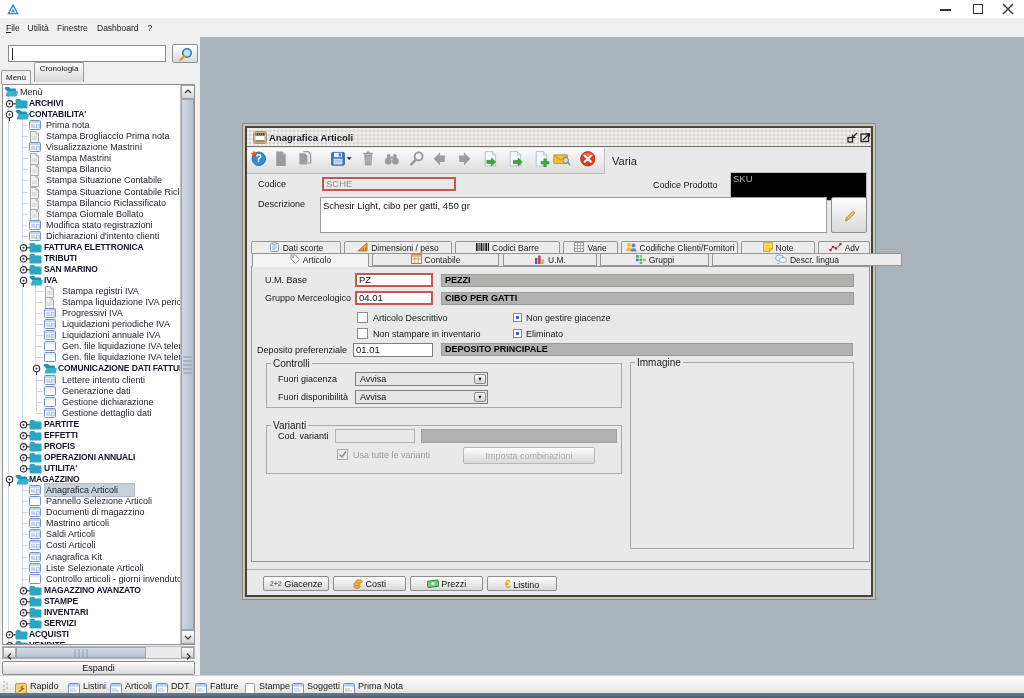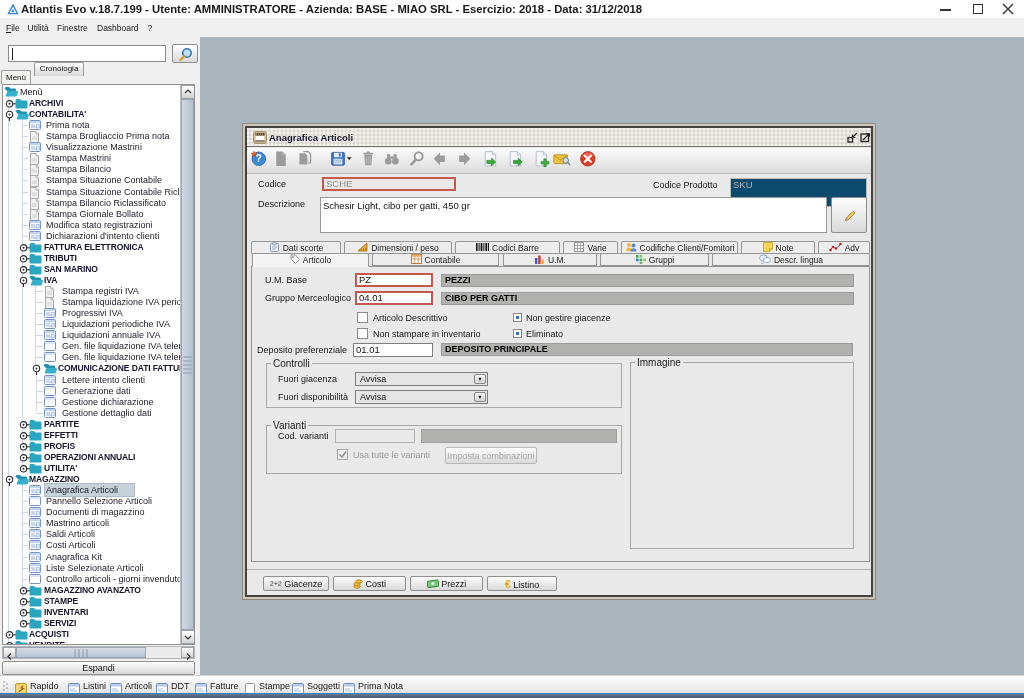--- a/index.html
+++ b/index.html
@@ -49,21 +49,20 @@
 .combo{position:absolute;width:133px;height:14px;background:#e5e5e5;border:1px solid #7e7e7e;font-size:9px;color:#111;line-height:12px;padding-left:4px;}
 .combo .ar{position:absolute;right:1px;top:1px;width:12px;height:10px;background:linear-gradient(#fbfbfb,#d2d2d2);border:1px solid #8a8a8a;border-radius:2px;text-align:center;font-size:5.5px;line-height:9px;color:#111;}
 .btn{position:absolute;background:linear-gradient(#fdfdfd,#d9d9d9);border:1px solid #8f8f8f;border-radius:2px;font-size:9px;color:#111;text-align:center;}
 </style></head><body>
 <div id="titlebar" class="abs">
 <svg class="abs" style="left:7px;top:3px" width="12" height="12">
       <path d="M6 0.5 L11.7 11.2 H0.3 Z" fill="#2e86d8"></path>
       <path d="M6 3.4 L9.5 10 H2.5 Z" fill="#fff"></path>
       <path d="M6 5.8 L7.8 9.3 H4.2 Z" fill="#2e86d8"></path>
     </svg>
-<div id="titletext" class="abs">Atlantis Evo v.18.7.199 - Utente: AMMINISTRATORE - Azienda: BASE - MIAO SRL - Esercizio: 2018 - Data: 31/12/2018</div>
 <div class="abs" style="left:940px;top:9px;width:11px;height:1.5px;background:#333"></div>
 <div class="abs" style="left:973px;top:4px;width:10px;height:10px;border:1.5px solid #333"></div>
 <svg class="abs" style="left:1002px;top:3px" width="12" height="12">
       <path d="M1 1 L11 11 M11 1 L1 11" stroke="#333" stroke-width="1.4"></path>
     </svg>
 </div>
 <div id="menubar" class="abs">
 <span class="mi" style="left:6px"><u>F</u>ile</span>
 <span class="mi" style="left:27.5px">Utilità</span>
 <span class="mi" style="left:57px">Finestre</span>
@@ -75,21 +74,21 @@
 <div id="searchbox" class="abs">
       <div class="abs" style="left:3px;top:2px;width:1px;height:12px;background:#222"></div>
     </div>
 <div id="searchbtn" class="abs">
       <svg class="abs" style="left:5px;top:2px" width="16" height="15">
         <circle cx="9" cy="6" r="4.2" fill="#bfe0f2" stroke="#3a78b0" stroke-width="1.6"></circle>
         <path d="M6 9.5 L2.5 13" stroke="#caa23c" stroke-width="2.4" stroke-linecap="round"></path>
       </svg>
     </div>
 <div class="ptab" style="left:1px;top:33px;width:30px;height:14px;line-height:13px;background:#f2f2f1;z-index:2">Menù</div>
-<div class="ptab" style="left:34px;top:25px;width:50px;height:14px;line-height:11px;background:linear-gradient(#fcfcfc,#d9d9d9)">Cronologia</div>
+<div class="ptab" style="left:34px;top:25px;width:50px;height:20px;line-height:11px;background:linear-gradient(#fcfcfc,#d9d9d9)">Cronologia</div>
 <div id="tree" class="abs">
       <svg class="abs" style="left:0;top:0" width="179" height="559">
         <g stroke="#ccd6e6" stroke-width="1">
           <path d="M5.5 10 V558"></path>
           <path d="M19.5 33 V382"></path>
           <path d="M32.5 200 V282"></path>
           <path d="M33.5 288 V326"></path>
           <path d="M19.5 399 V537"></path>
         </g>
       </svg>
@@ -724,25 +723,28 @@
             <path d="M1 6.5 l8.5 6 8.5-6" fill="none" stroke="#b08820"></path>
             <circle cx="16" cy="13" r="3.4" fill="#cfe4f4" fill-opacity="0.85" stroke="#6a86a8" stroke-width="1.2"></circle>
             <path d="M18.4 15.5 l2.6 2.8" stroke="#6a86a8" stroke-width="1.8" stroke-linecap="round"></path>
           </svg></span>
 <span class="tbi" style="left:332px;transform:scale(0.8);transform-origin:0 0"><svg width="22" height="22">
             <circle cx="11" cy="11" r="9" fill="#dd3b22"></circle>
             <circle cx="11" cy="11" r="9" fill="none" stroke="#a82812"></circle>
             <ellipse cx="11" cy="6.5" rx="6.5" ry="3.5" fill="#ff8870" opacity="0.55"></ellipse>
             <path d="M7.2 7.2 L14.8 14.8 M14.8 7.2 L7.2 14.8" stroke="#fff" stroke-width="2.6" stroke-linecap="round"></path>
           </svg></span>
+<div id="variabox" class="abs">
+          <span>Varia</span>
+        </div>
 </div>
 <div class="lbl" style="left:11px;top:51px">Codice</div>
 <div class="inp redb abs" style="left:75px;top:49px;width:134px;height:14px;background:#e9e9e9;color:#8f8f8f;line-height:10px">SCHE</div>
 <div class="lbl" style="left:406px;top:52px">Codice Prodotto</div>
-<div class="inp abs" style="left:483px;top:50px;width:137px;height:29px;background:#0c4a6e;border-color:#bbb;color:#b4b4b4">SKU</div>
+<div class="inp abs" style="left:483px;top:44px;width:137px;height:29px;background:#000000;border-color:#bbb;color:#b4b4b4">SKU</div>
 <div class="lbl" style="left:11px;top:71px">Descrizione</div>
 <div class="inp abs" style="left:73px;top:69px;width:507px;height:36px;border-color:#9a9a9a;padding-top:2px">Schesir Light, cibo per gatti, 450 gr</div>
 <div class="btn" style="left:584px;top:69px;width:36px;height:36px">
         <span class="abs" style="left:11px;top:11px"><svg width="14" height="14">
             <path d="M2.5 11.5 L3.5 8.8 L9.3 3 q0.9-0.9 1.8 0 t0 1.8 L5.3 10.6 Z" fill="#f5c55e" stroke="#a87820" stroke-width="0.8"></path>
             <path d="M2.5 11.5 L3.5 8.8 L5.3 10.6 Z" fill="#e8cbb6" stroke="#a87820" stroke-width="0.6"></path>
           </svg></span>
       </div>
 <div class="tab" style="left:4px;top:113px;width:90px"><span style="position:relative;top:0px;margin-right:3px;vertical-align:-1px;display:inline-block"><svg width="11" height="10">
             <rect x="1.5" y="1.5" width="8" height="8" rx="1" fill="#eef2f8" stroke="#8899aa"></rect>
@@ -805,21 +807,21 @@
 <div class="tab" style="left:353px;top:125px;width:109px"><span style="margin-right:3px;vertical-align:-1px;display:inline-block"><svg width="11" height="10">
             <g fill="#44aa44">
               <rect x="1" y="1" width="2.6" height="2.6"></rect>
               <rect x="4.6" y="1" width="2.6" height="2.6" fill="#88cc66"></rect>
               <rect x="1" y="4.6" width="2.6" height="2.6" fill="#2288cc"></rect>
               <rect x="4.6" y="4.6" width="2.6" height="2.6"></rect>
               <rect x="8.2" y="4.6" width="2.6" height="2.6" fill="#88cc66"></rect>
               <rect x="4.6" y="8.2" width="2.6" height="1.6"></rect>
             </g>
           </svg></span>Gruppi</div>
-<div class="tab" style="left:465px;top:125px;width:158px"><span style="margin-right:3px;vertical-align:-1px;display:inline-block"><svg width="12" height="10">
+<div class="tab" style="left:465px;top:125px;width:190px"><span style="margin-right:3px;vertical-align:-1px;display:inline-block"><svg width="12" height="10">
             <ellipse cx="4.5" cy="4" rx="4" ry="3" fill="#eaf2fc" stroke="#7a9ac8" stroke-width="0.8"></ellipse>
             <ellipse cx="8" cy="6" rx="3.5" ry="2.6" fill="#fff" stroke="#7a9ac8" stroke-width="0.8"></ellipse>
             <path d="M3 8.5 L2.5 10 L5 8.8" fill="#eaf2fc" stroke="#7a9ac8" stroke-width="0.6"></path>
           </svg></span>Descr. lingua</div>
 <div id="tabpanel" class="abs"></div>
 <div class="lbl" style="left:18px;top:147px">U.M. Base</div>
 <div class="inp redb abs" style="left:108px;top:145px;width:78px;height:14px;line-height:10px">PZ</div>
 <div class="gbar abs" style="left:194px;top:146px;width:413px;height:13px">PEZZI</div>
 <div class="lbl" style="left:18px;top:165px">Gruppo Merceologico</div>
 <div class="inp redb abs" style="left:108px;top:163px;width:78px;height:14px;line-height:10px">04.01</div>
@@ -851,21 +853,21 @@
       </fieldset>
 <div class="lbl" style="left:31px;top:303px">Cod. varianti</div>
 <div class="inp abs" style="left:88px;top:301px;width:80px;height:14px;background:#e9e9e9;border-color:#b0b0b0"></div>
 <div class="abs" style="left:174px;top:301px;width:196px;height:14px;background:#b1b1b0;border:1px solid #a0a0a0"></div>
 <div class="cb abs" style="left:90px;top:321px;background:#ececec;border-color:#a8a8a8">
         <svg width="9" height="9" style="position:absolute;left:0;top:0">
           <path d="M1.5 4.5 L4 7 L8 1.5" stroke="#8a8a8a" stroke-width="1.4" fill="none"></path>
         </svg>
       </div>
 <div class="lbl" style="left:106px;top:322px;color:#9a9a9a">Usa tutte le varianti</div>
-<div class="btn" style="left:198px;top:319px;width:92px;height:17px;line-height:16px;color:#a8a8a8;border-color:#b8b8b8">Imposta combinazioni</div>
+<div class="btn" style="left:216px;top:319px;width:132px;height:17px;line-height:16px;color:#a8a8a8;border-color:#b8b8b8">Imposta combinazioni</div>
 <fieldset style="left:383px;top:229px;width:224px;height:192px">
         <legend>Immagine</legend>
       </fieldset>
 <div class="abs" style="left:0;top:441px;width:624px;height:1px;background:#b0b0b0"></div>
 <div class="btn" style="left:16px;top:448px;width:66px;height:15px;line-height:14px"><span style="font-size:7px;color:#777;font-weight:bold;vertical-align:1px">2+2</span> Giacenze</div>
 <div class="btn" style="left:86px;top:448px;width:73px;height:15px;line-height:14px"><svg width="10" height="11" style="vertical-align:-2px">
           <g fill="#f0b840" stroke="#b08010" stroke-width="0.7">
             <ellipse cx="4" cy="8.5" rx="3.2" ry="1.8"></ellipse>
             <ellipse cx="4" cy="6" rx="3.2" ry="1.8"></ellipse>
             <ellipse cx="6" cy="3.5" rx="3.2" ry="1.8"></ellipse>

